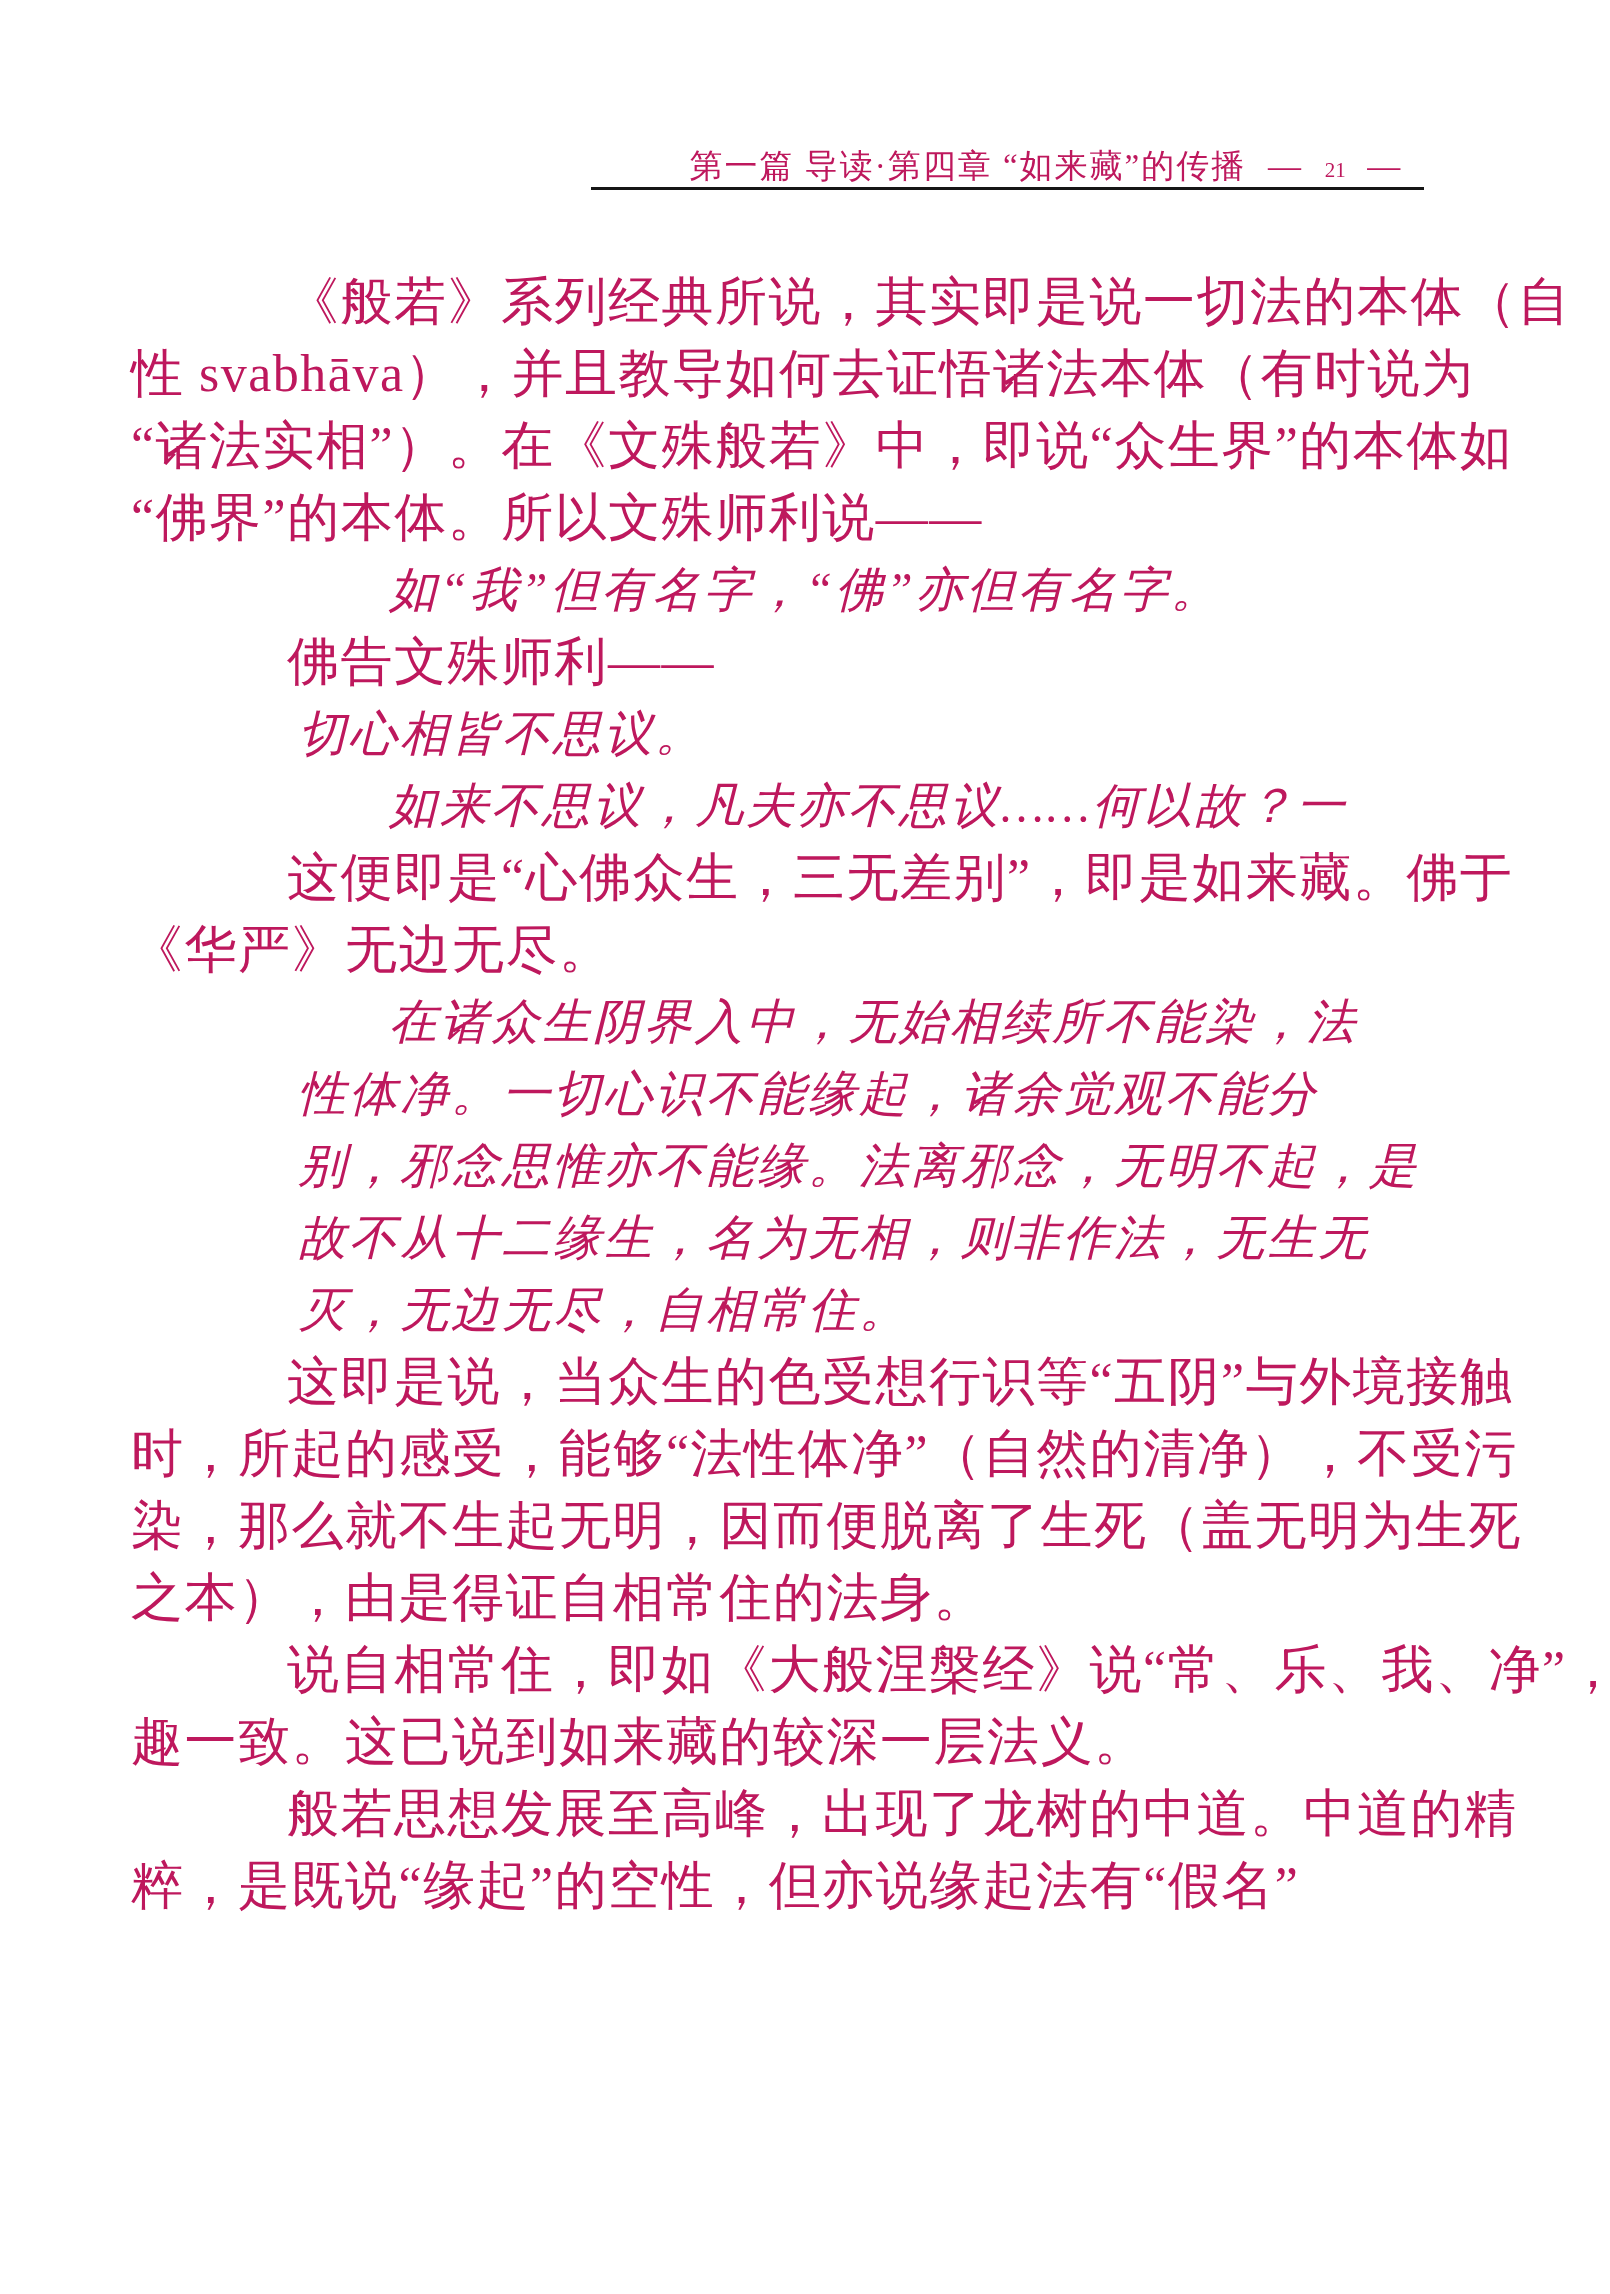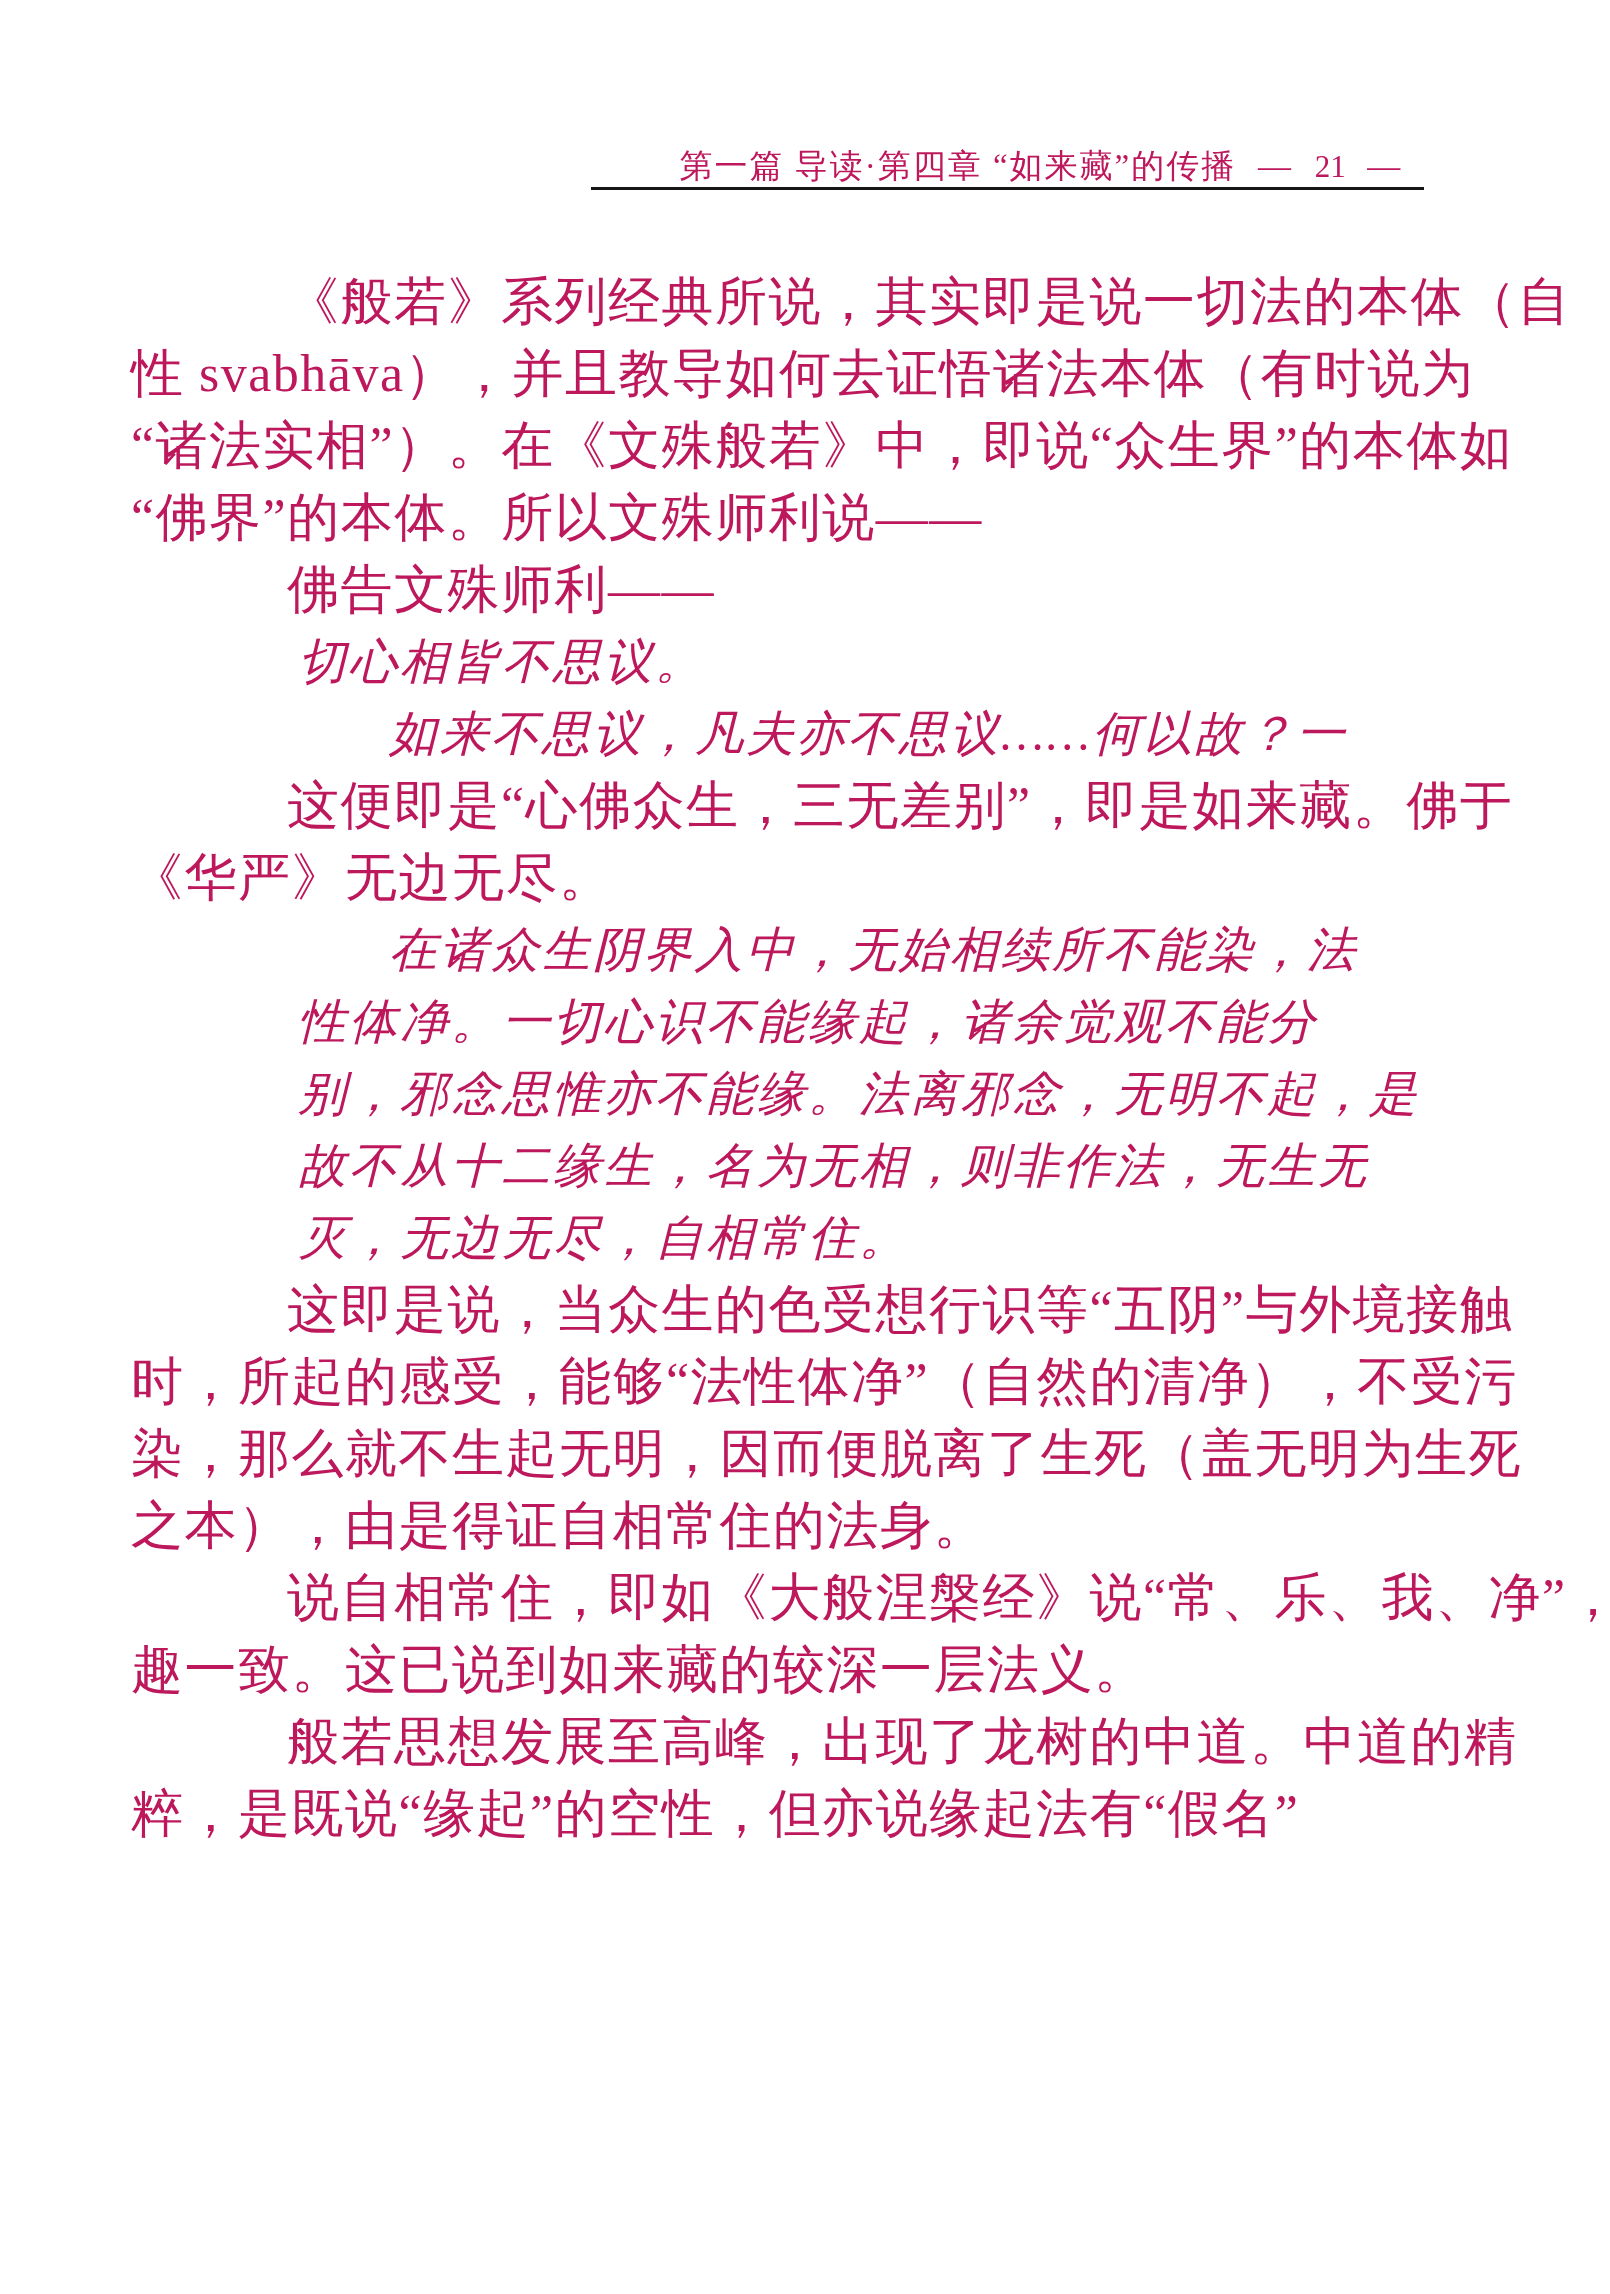--- a/index.html
+++ b/index.html
@@ -26,21 +26,21 @@
     justify-content: flex-end;
     align-items: baseline;
     font-size: 33px;
     letter-spacing: 2px;
     white-space: nowrap;
   }
   .running-head .dash {
     margin: 0 21.7px;
   }
   .running-head .page-num {
-    font-size: 31px;
+    font-size: 21px;
     letter-spacing: 0;
   }
   .header-rule {
     position: absolute;
     top: 187px;
     left: 591px;
     width: 833px;
     height: 3px;
     background: #161616;
   }
@@ -88,20 +88,23 @@
 
   <div class="text-block">
 
     <div class="para normal">
       <div class="line first">《般若》系列经典所说，其实即是说一切法的本体（自</div>
       <div class="line">性 svabhāva），并且教导如何去证悟诸法本体（有时说为</div>
       <div class="line">“诸法实相”）。在《文殊般若》中，即说“众生界”的本体如</div>
       <div class="line">“佛界”的本体。所以文殊师利说——</div>
     </div>
 
+    <div class="para quote">
+      <div class="line first">如“我”但有名字，“佛”亦但有名字。</div>
+    </div>
 
     <div class="para normal">
       <div class="line first">佛告文殊师利——</div>
     </div>
 
     <div class="para quote">
       <div class="line">切心相皆不思议。</div>
       <div class="line first">如来不思议，凡夫亦不思议……何以故？一</div>
     </div>
 

